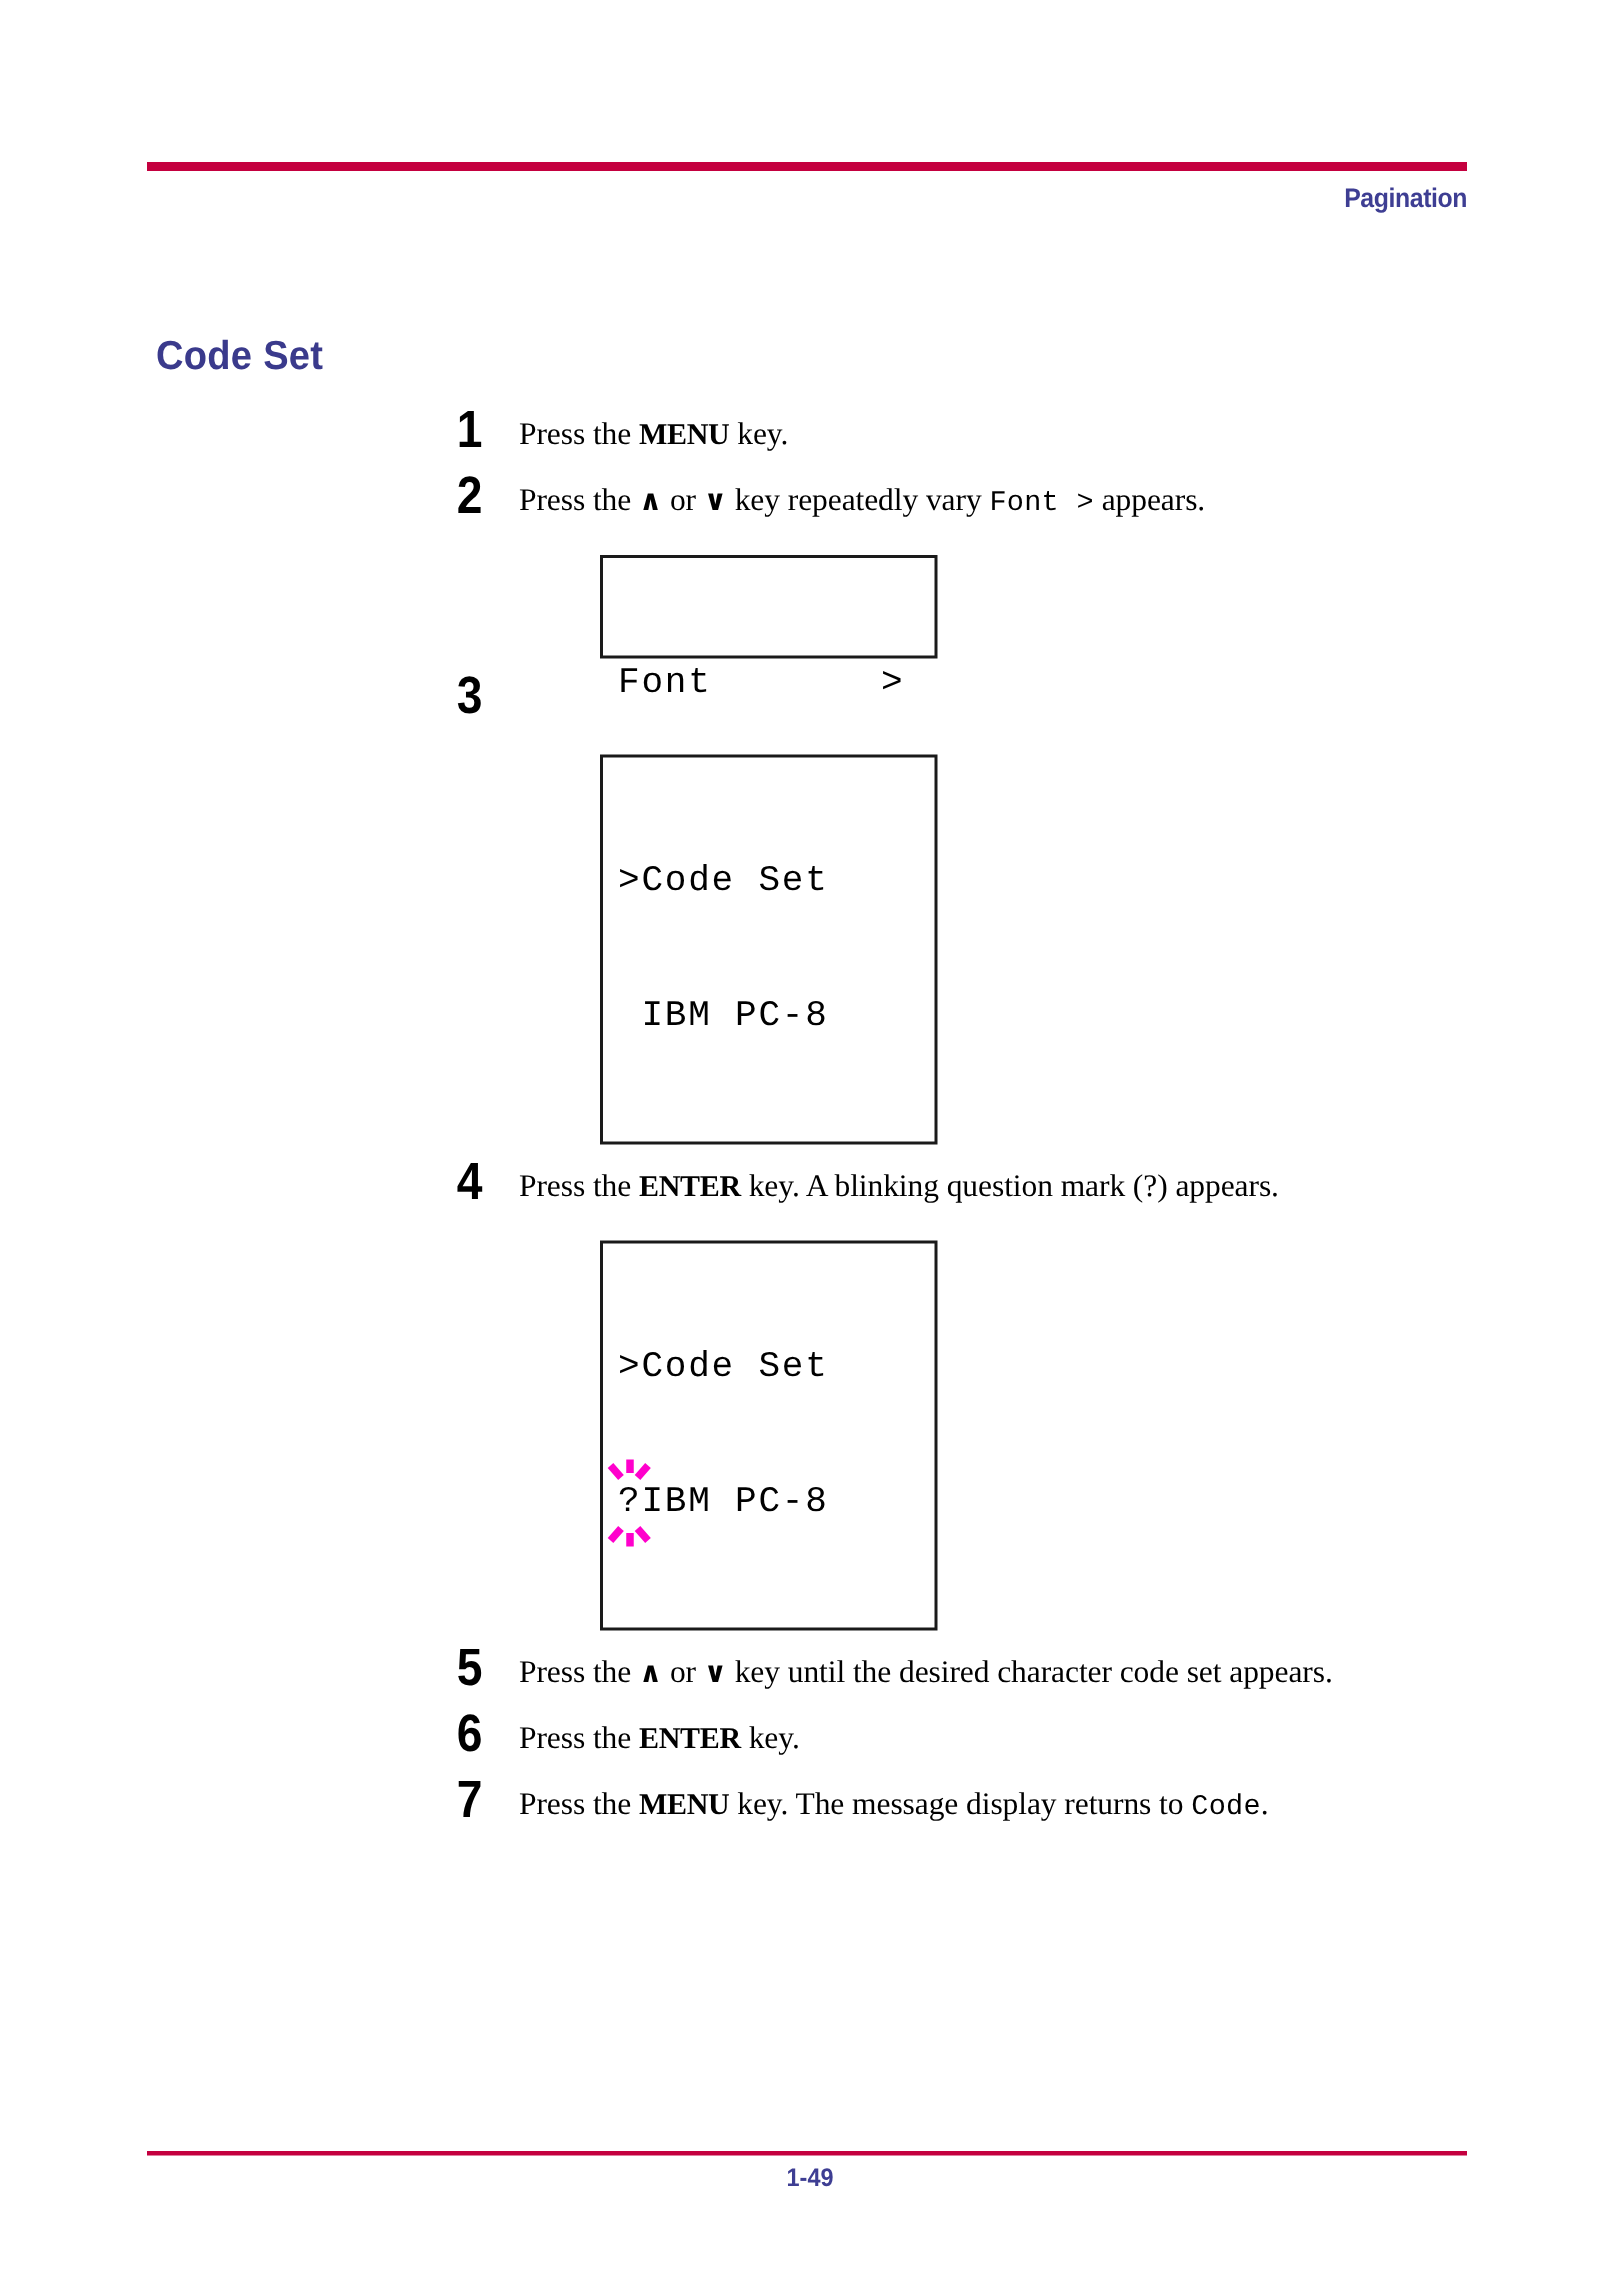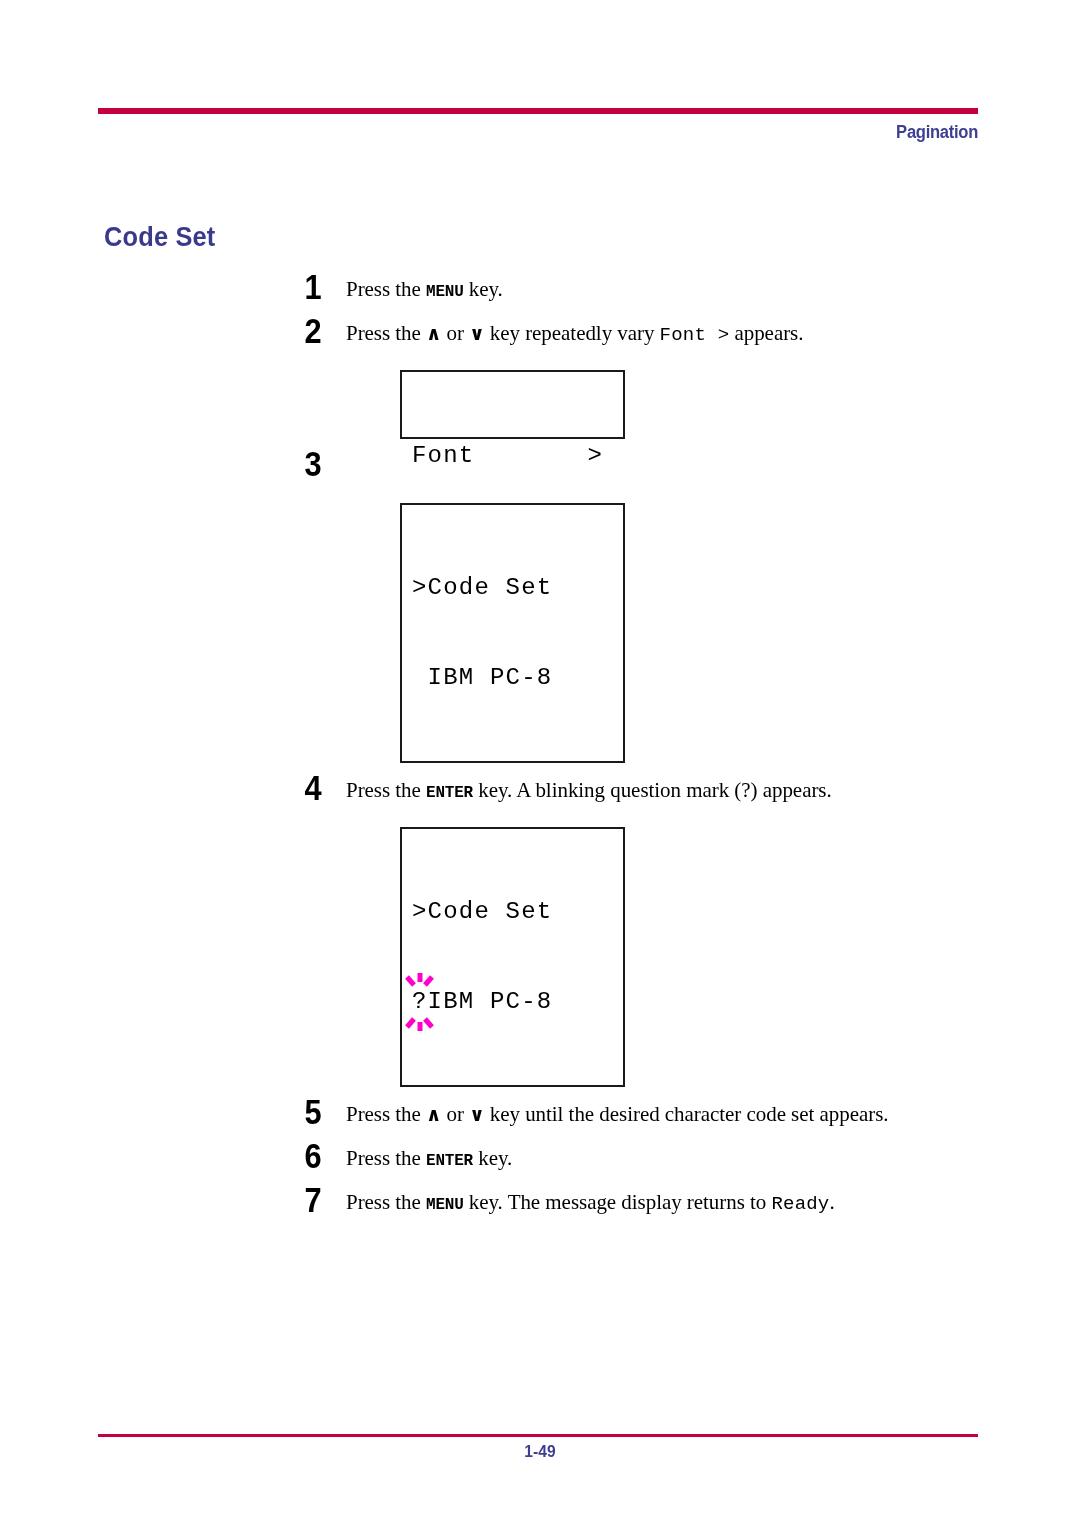--- a/index.html
+++ b/index.html
@@ -96,23 +96,23 @@
   }
   .step-text {
     font-size: 21px;
     line-height: 30px;
     letter-spacing: -0.05px;
     margin: 0;
     padding-top: 2px;
   }
 
   .kb {
-    font-family: Liberation Mono, monospace;
-    font-weight: bold;
-    font-size: 16px;
+    font-family: Liberation Serif, serif;
+    font-weight: bold;
+    font-size: 20px;
     letter-spacing: -0.2px;
   }
   .mono {
     font-family: "Liberation Mono", "DejaVu Sans Mono", monospace;
     font-size: 19px;
     letter-spacing: 0.2px;
   }
   .chev {
     font-family: "DejaVu Sans", "Liberation Sans", sans-serif;
     font-weight: bold;
@@ -253,21 +253,21 @@
       <p class="step-text" id="s4"><span>Press the </span><span class="chev">∧</span><span> or </span><span class="chev">∨</span><span> key until the desired character code set appears.</span></p>
     </div>
 
     <div class="step">
       <div class="step-num">6</div>
       <p class="step-text" id="s5"><span>Press the </span><span class="kb">ENTER</span><span> key.</span></p>
     </div>
 
     <div class="step">
       <div class="step-num">7</div>
-      <p class="step-text" id="s6"><span>Press the </span><span class="kb">MENU</span><span> key. The message display returns to </span><span class="mono">Ready</span><span>.</span></p>
+      <p class="step-text" id="s6"><span>Press the </span><span class="kb">MENU</span><span> key. The message display returns to </span><span class="mono">Code</span><span>.</span></p>
     </div>
 
   </div>
 
   <div class="footer-rule"></div>
   <div class="footer-page">1-49</div>
 
 </div>
 
 </body></html>

